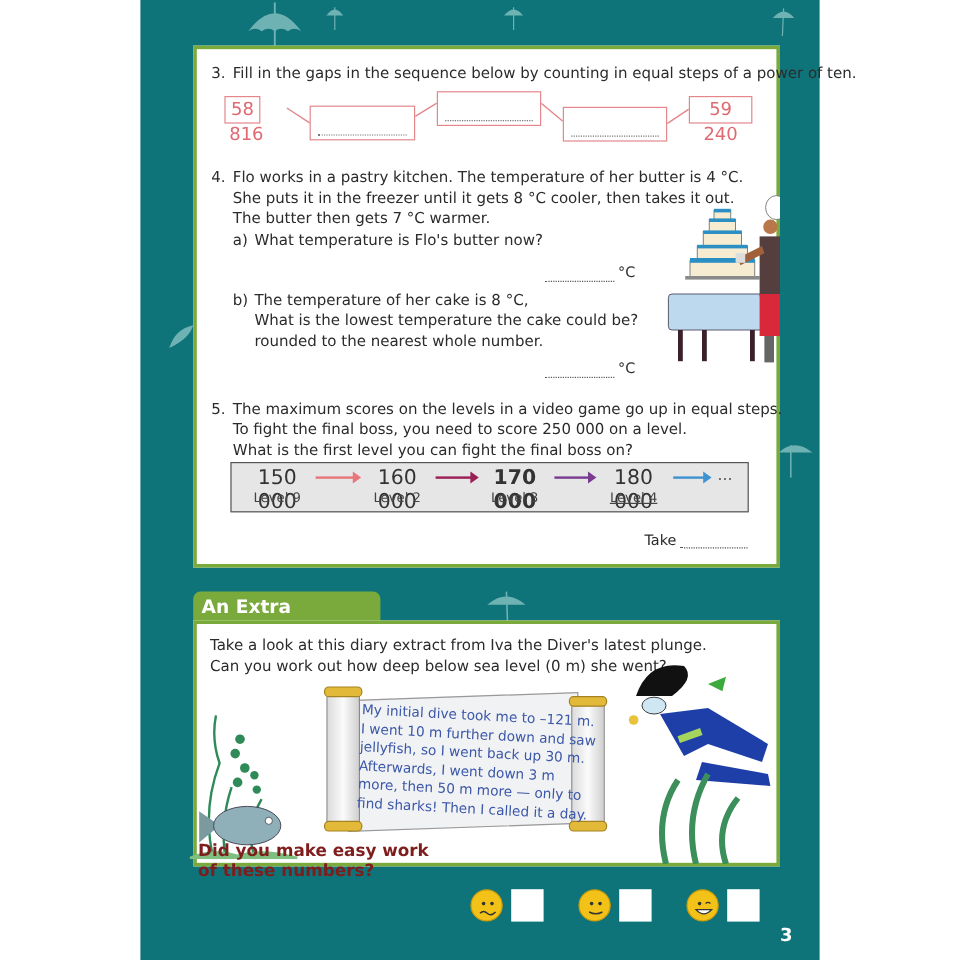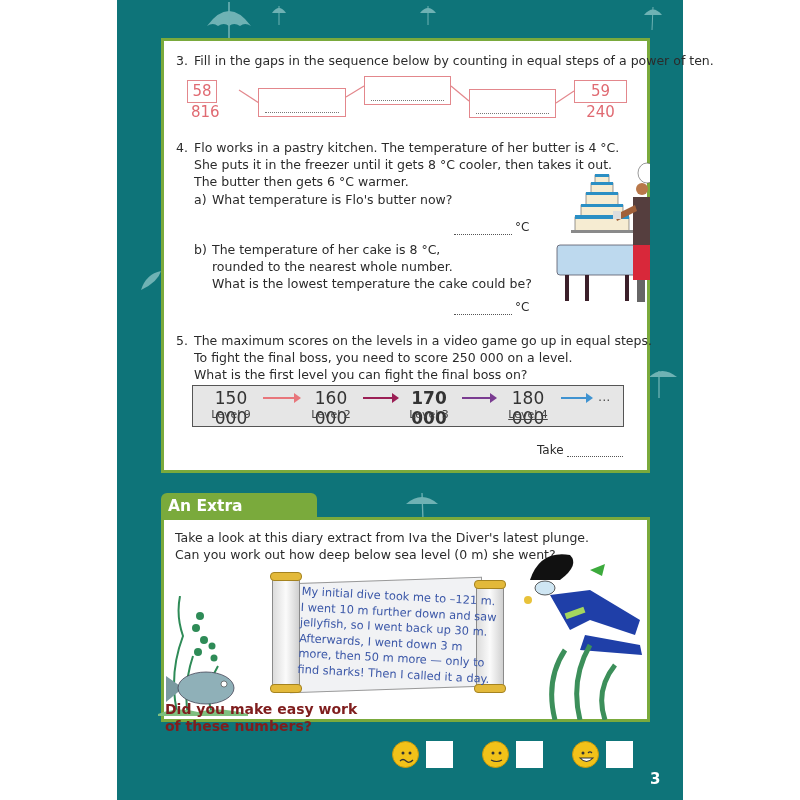--- a/index.html
+++ b/index.html
@@ -124,36 +124,36 @@
 <div class="seq-box" style="left:469px;top:89px;width:87px;height:29px;">
     <div class="dots"></div>
   </div>
 <div class="seq-box given" style="left:574px;top:80px;width:53px;height:23px;">59 240</div>
 
 <div class="q" style="left:176px;top:139px;">
   <span class="num">4.</span>
   <div class="body">
     <div>Flo works in a pastry kitchen.  The temperature of her butter is 4 °C.</div>
     <div>She puts it in the freezer until it gets 8 °C cooler, then takes it out.</div>
-    <div>The butter then gets 6 °C warmer.</div>
+    <div>The butter then gets 7 °C warmer.</div>
   </div>
 </div>
 <div class="q" style="left:194px;top:191px;">
   <span class="num">a)</span>
   <span class="body">What temperature is Flo's butter now?</span>
 </div>
 <div class="answer-line" style="left:454px;top:234px;width:58px;"></div>
 <div class="unit" style="left:515px;top:220px;">°C</div>
 
 <div class="q" style="left:194px;top:241px;">
   <span class="num">b)</span>
   <div class="body">
     <div>The temperature of her cake is 8 °C,</div>
+    <div>What is the lowest temperature the cake could be?</div>
     <div>rounded to the nearest whole number.</div>
-    <div>What is the lowest temperature the cake could be?</div>
   </div>
 </div>
 <div class="answer-line" style="left:454px;top:314px;width:58px;"></div>
 <div class="unit" style="left:515px;top:300px;">°C</div>
 
 <div style="position:absolute;left:555px;top:145px;width:95px;height:160px;">
   <svg width="95" height="160" viewBox="0 0 95 160">
 
     <rect x="40" y="30" width="14" height="8" fill="#f6ecd2" stroke="#555" stroke-width=".6"></rect>
     <rect x="36" y="38" width="22" height="10" fill="#f6ecd2" stroke="#555" stroke-width=".6"></rect>

